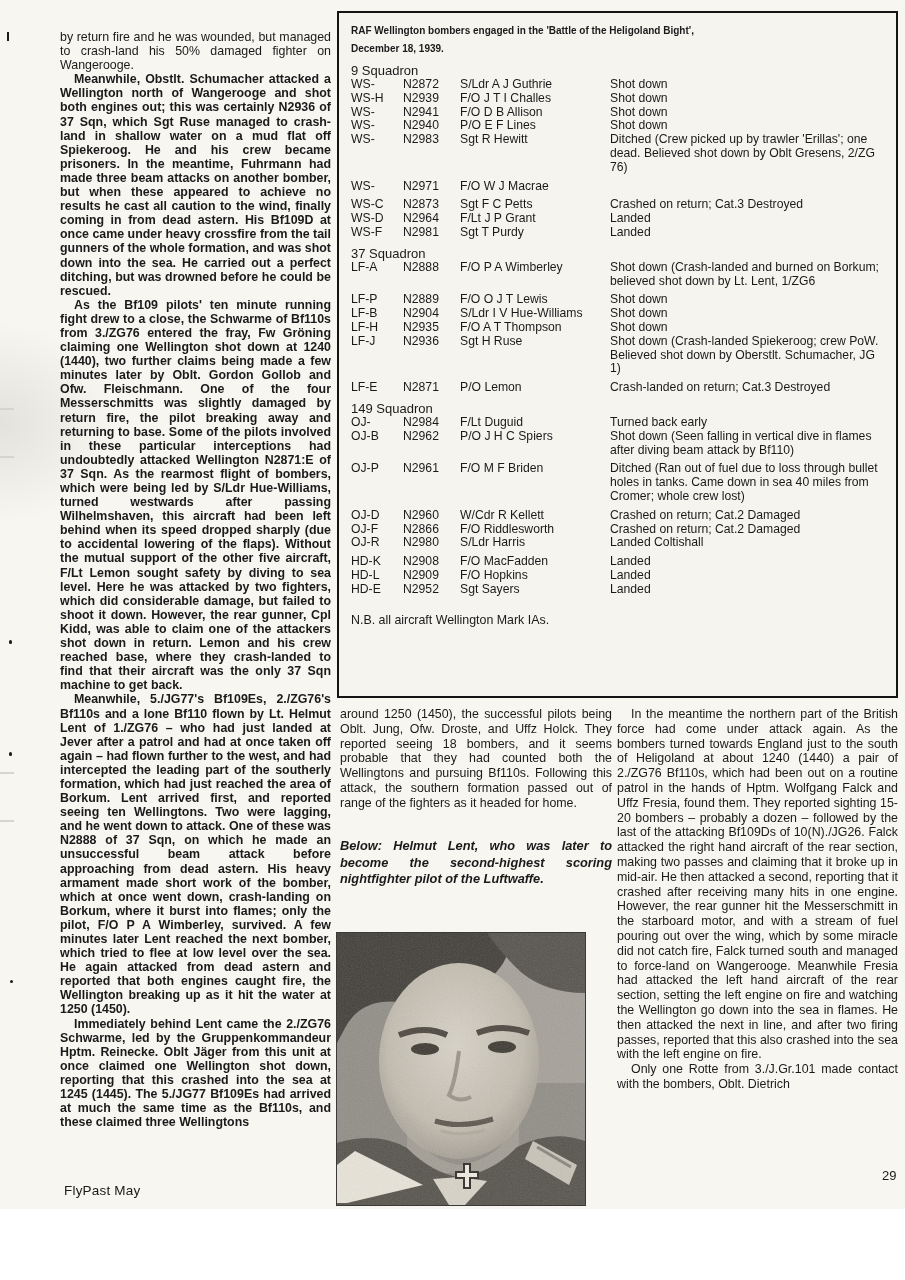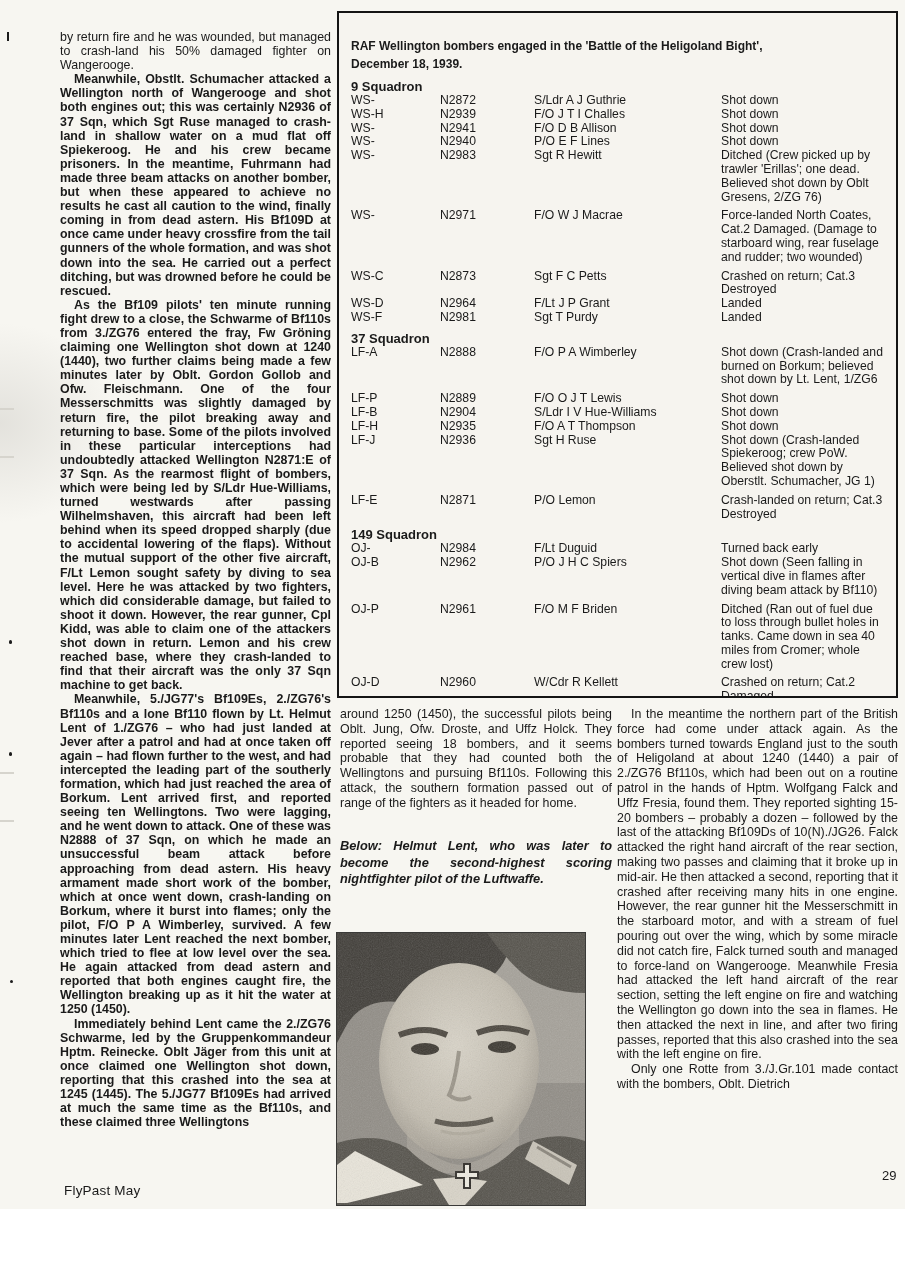--- a/index.html
+++ b/index.html
@@ -19,23 +19,23 @@
   }
   .col-left p, .col-mid p, .col-right p { margin:0; }
   .col-left p + p { text-indent:14px;font-weight:bold; }
   
   .table-box {
     position:absolute; left:337px; top:11px; width:561px; height:687px;
     border:2px solid #141414; box-sizing:border-box;
     padding:9px 12px 0 12px; overflow:hidden;
     background:rgba(245,244,238,.6);
   }
-  .table-title { font-weight:bold; font-size:12px; line-height:17.5px; text-align:justify; white-space:pre-line;margin-top:16px; }
-  .tsec-title { font-weight:bold; font-size:13px; line-height:15px; margin-top:6px; }
-  .trow { display:grid; grid-template-columns:52px 57px 150px 1fr; font-size:12.2px; line-height:13.8px;gap:37px; }
+  .table-title { font-weight:bold; font-size:10px; line-height:17.5px; text-align:justify; white-space:pre-line; }
+  .tsec-title { font-weight:normal; font-size:13px; line-height:15px; margin-top:6px; }
+  .trow { display:grid; grid-template-columns:52px 57px 150px 1fr; font-size:12.2px; line-height:13.8px; }
   .trow.gap { margin-top:5px; }
   .trow span { display:block; }
   .table-note { margin-top:16px; font-size:12.4px; line-height:14px; }
   
   .col-mid {
     position:absolute; left:340px; top:707px; width:272px;
     font-size:12.4px; line-height:14.8px; text-align:justify;
   }
   .caption {
     position:absolute; left:340px; top:838px; width:272px;
@@ -132,21 +132,20 @@
             <span>WS-</span>
             <span>N2983</span>
             <span>Sgt R Hewitt</span>
             <span>Ditched (Crew picked up by trawler 'Erillas'; one dead. Believed shot down by Oblt Gresens, 2/ZG 76)</span>
           </div>
 
           <div class="trow gap">
             <span>WS-</span>
             <span>N2971</span>
             <span>F/O W J Macrae</span>
-            <span>Force-landed North Coates, Cat.2 Damaged. (Damage to starboard wing, rear fuselage and rudder; two wounded)</span>
           </div>
 
           <div class="trow gap">
             <span>WS-C</span>
             <span>N2873</span>
             <span>Sgt F C Petts</span>
             <span>Crashed on return; Cat.3 Destroyed</span>
           </div>
 
           <div class="trow">

